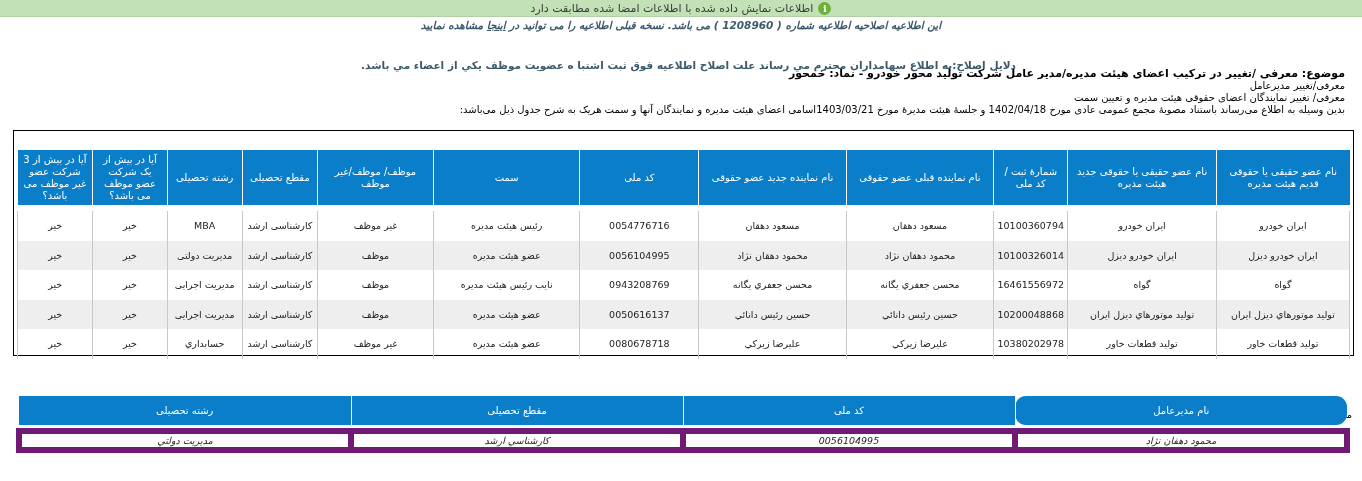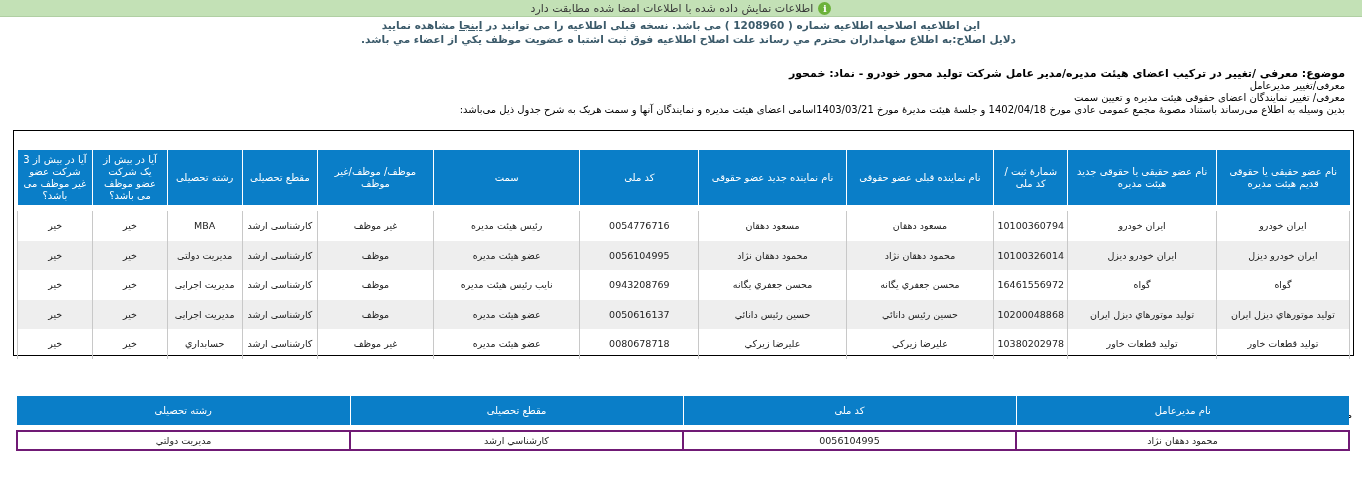--- a/index.html
+++ b/index.html
@@ -63,43 +63,44 @@
   }
   .ceo-table {
     position: absolute; left: 16px; top: 396px; width: 1334px;
     table-layout: fixed;
   }
   .ceo-table th {
     background: #0a7ec8; color: #fff; font-weight: normal; font-size: 10px;
     height: 29px; text-align: center; line-height: 12px;
     border-left: 1px solid #fff; border-right: 1px solid #fff;
   }
-  .ceo-table th:first-child { border-right: 0; }
+  .ceo-table th:first-child { border-right: 0; border-radius: 11px; }
   .ceo-table th:last-child { border-left: 0; }
   .ceo-table tr.gap td { height: 6px; border: 0; padding: 0; }
   .ceo-table td.cell {
     height: 19px; font-size: 9.5px; text-align: center; color: #222;
-    border: 2px solid #701a75;
+    border: 6px solid #701a75;
+    font-style: italic;
   }
 </style>
 </head>
 <body>
 
 <div class="banner">
   <span class="info-icon">i</span>
   <span>اطلاعات نمایش داده شده با اطلاعات امضا شده مطابقت دارد</span>
 </div>
 
-<div class="notice-line" style="top:19px;">
+<div class="notice-line" style="top:19px;font-style:italic;">
   <span>این اطلاعیه اصلاحیه اطلاعیه شماره ( 1208960 ) می باشد. نسخه قبلی اطلاعیه را می توانید در</span>
   <a href="#">اینجا</a>
   <span>مشاهده نمایید</span>
 </div>
 
-<div class="notice-line" style="top:33px;padding-left:15px;">دلایل اصلاح:به اطلاع سهامداران محترم مي رساند علت اصلاح اطلاعيه فوق ثبت اشتبا ه عضويت موظف يكي از اعضاء مي باشد.</div>
+<div class="notice-line" style="top:59px;padding-left:15px;">دلایل اصلاح:به اطلاع سهامداران محترم مي رساند علت اصلاح اطلاعيه فوق ثبت اشتبا ه عضويت موظف يكي از اعضاء مي باشد.</div>
 
 <div class="subject-block">
   <div class="subject">موضوع: معرفی /تغییر در ترکیب اعضای هیئت مدیره/مدیر عامل شرکت تولید محور خودرو - نماد: خمحور</div>
   <div>معرفی/تغییر مدیرعامل</div>
   <div>معرفی/ تغییر نمایندگان اعضای حقوقی هیئت مدیره و تعیین سمت</div>
   <div>بدین وسیله به اطلاع می‌رساند باستناد مصوبهٔ مجمع عمومی عادی مورخ  1402/04/18  و جلسهٔ هیئت مدیرهٔ مورخ  1403/03/21اسامی اعضای هیئت مدیره و نمایندگان آنها و سمت هریک به شرح جدول ذیل می‌باشد:</div>
 </div>
 
 <div class="board-box">
   <table class="board-table">

